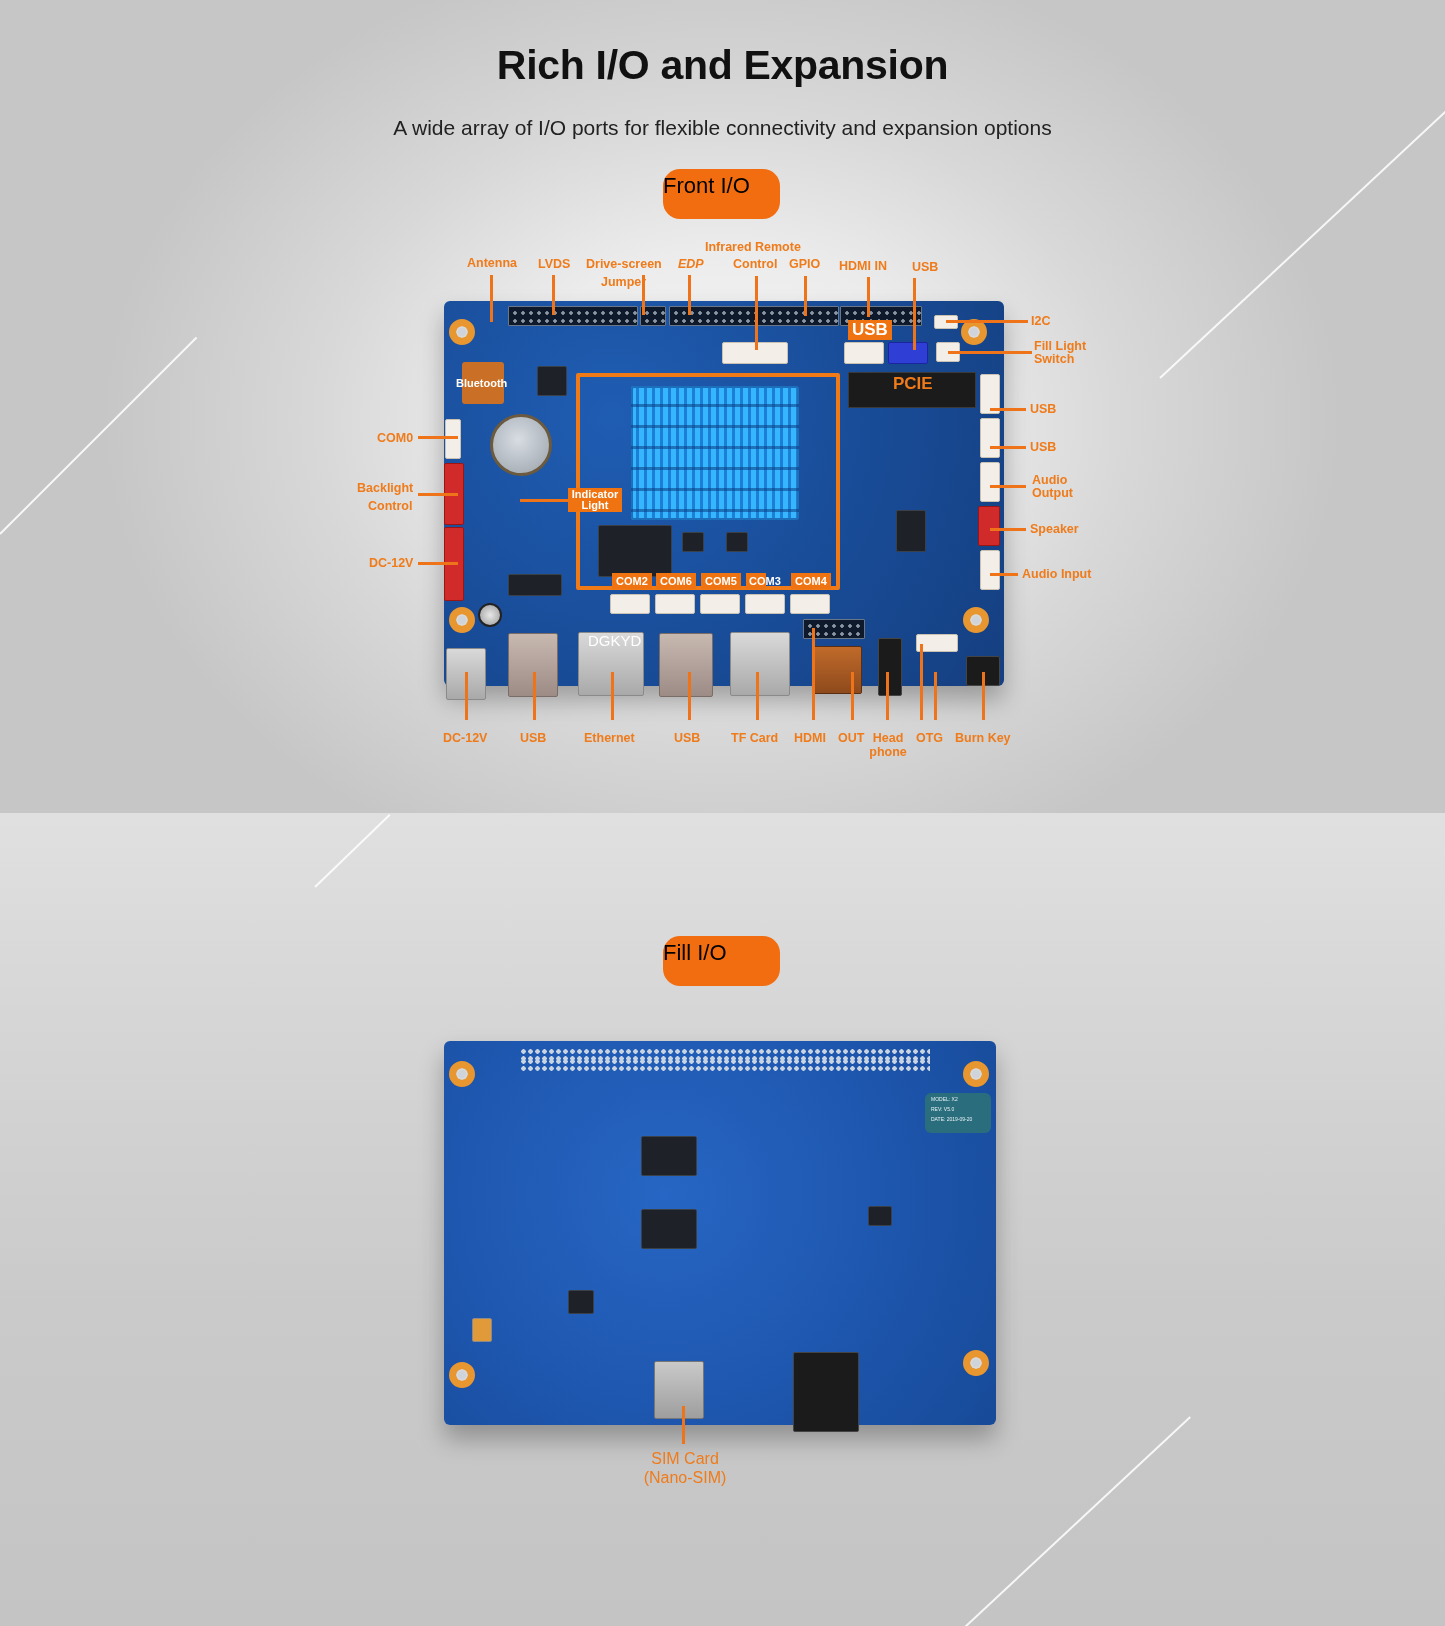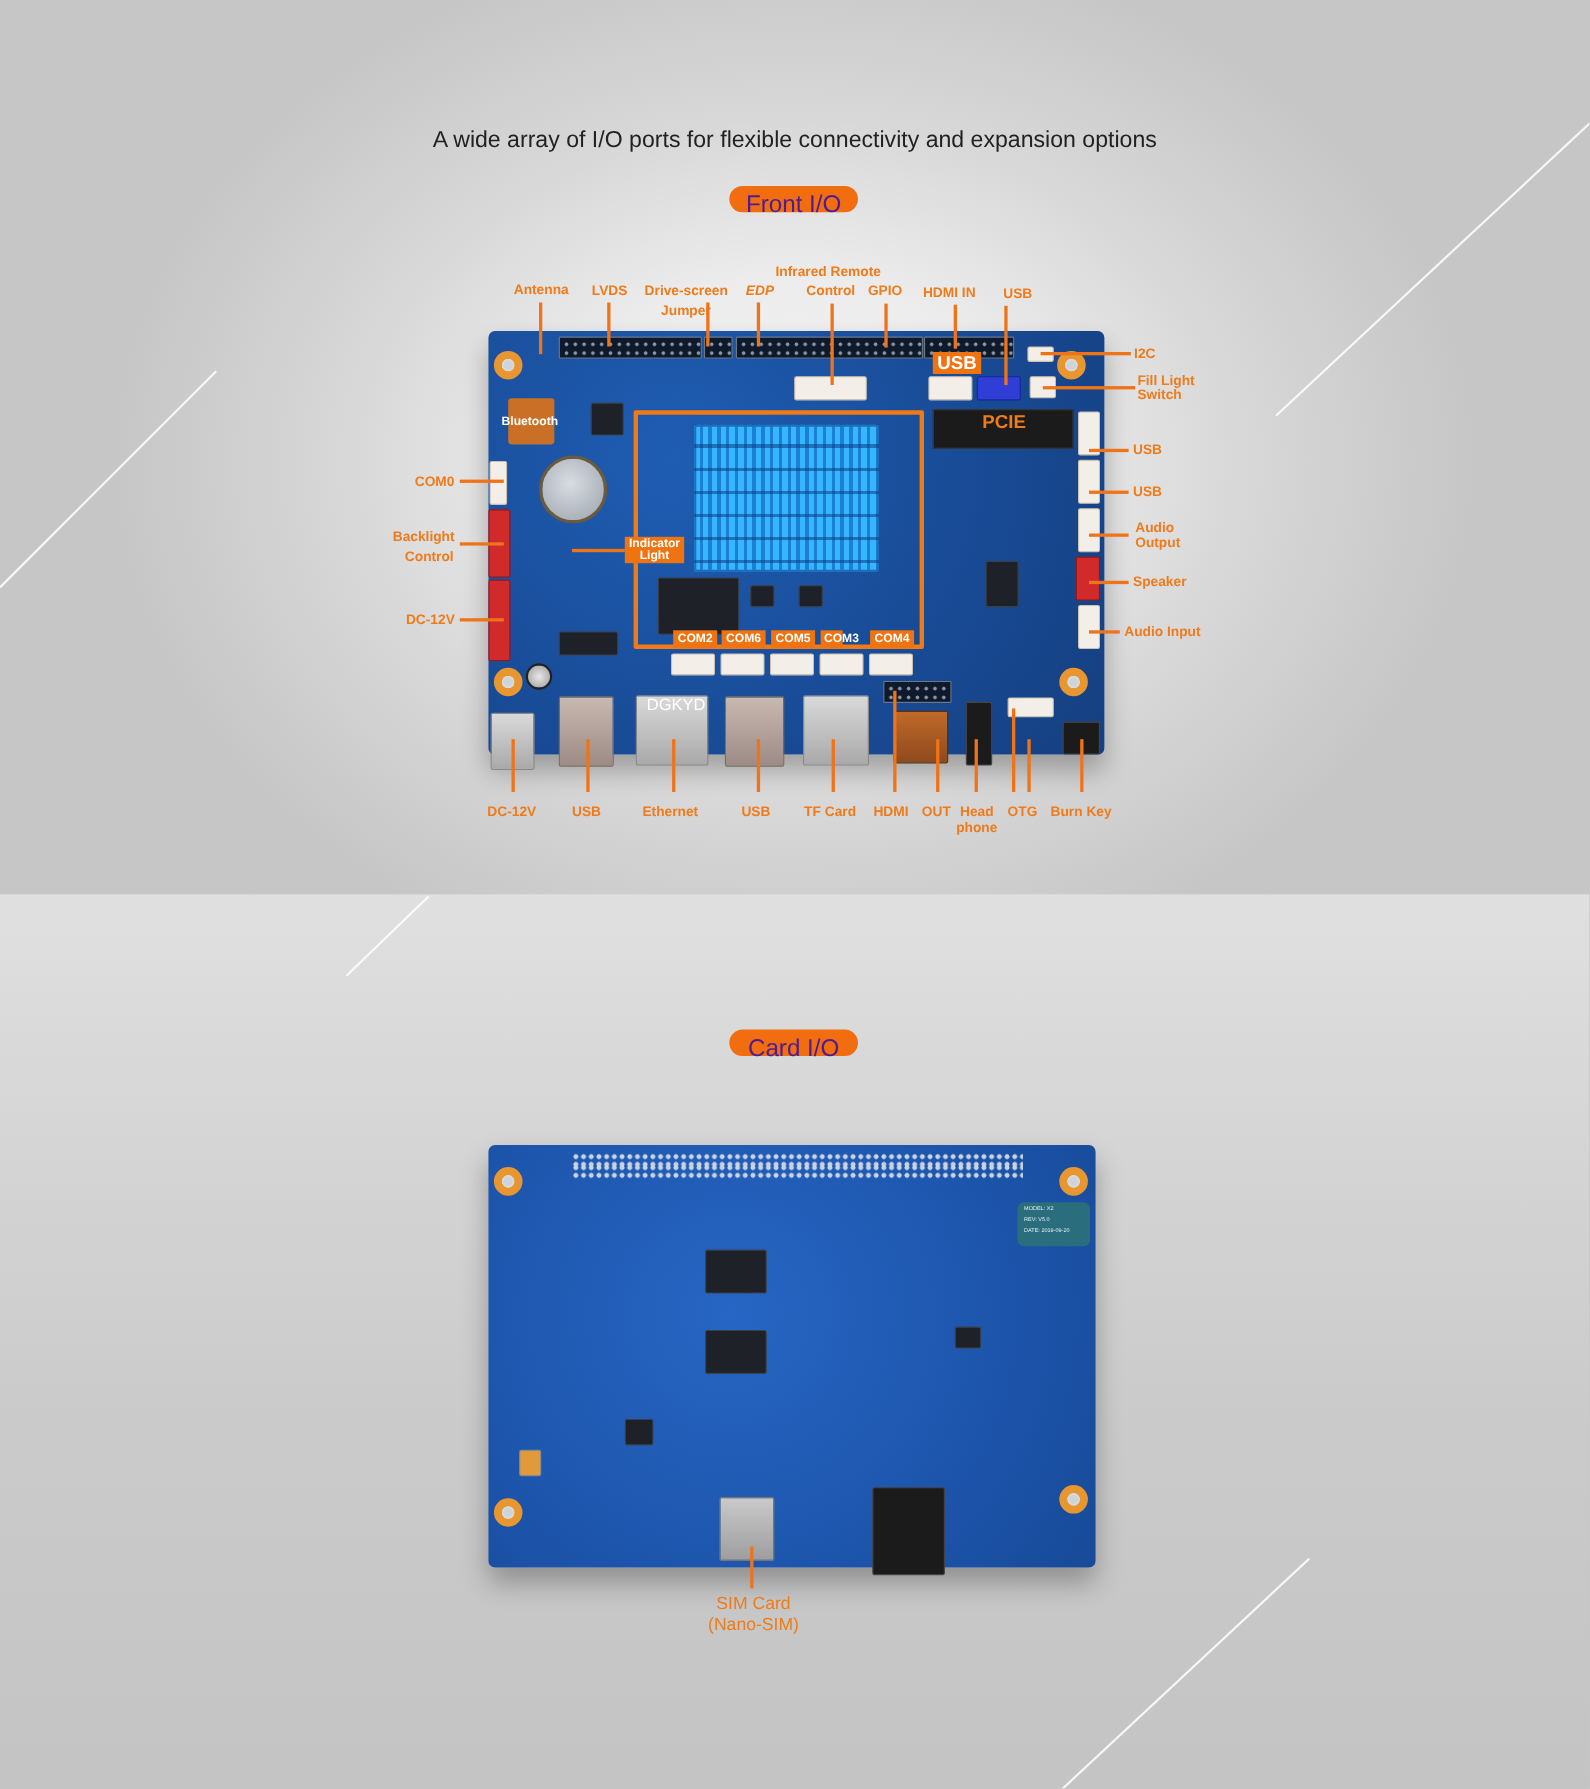--- a/index.html
+++ b/index.html
@@ -16,22 +16,22 @@
     background: linear-gradient(180deg, #e0e0e0 0%, #d6d6d6 25%, #cacaca 60%, #c4c4c4 100%);
     overflow: hidden;
   }
 
   .deco-line { position: absolute; height: 2px; background: rgba(255,255,255,0.85); transform-origin: 0 50%; }
 
   .title { position: absolute; left: 0; width: 1445px; top: 42px; text-align: center;
     font-size: 41px; font-weight: bold; color: #111; letter-spacing: -0.3px; }
   .subtitle { position: absolute; left: 0; width: 1445px; top: 116px; text-align: center;
     font-size: 21px; color: #222; }
-  .pill { position: absolute; height: 24px; border-radius: 17px; background: #f26d0f; color: #4c1d95;
-    font-size: 22px; line-height: 34px; text-align: center; }
+  .pill { position: absolute; height: 50px; border-radius: 17px; background: #f26d0f; color: #000000;
+    font-size: 22px; line-height: 34px; text-align: left; }
 
   .board { position: absolute; border-radius: 6px; background: #1a4f9c;
     box-shadow: 0 14px 24px rgba(0,0,0,0.28); overflow: hidden; }
   .board-front { left: 444px; top: 301px; width: 560px; height: 385px;
     background: radial-gradient(circle at 30% 30%, #1f5db3 0%, #184a94 60%, #153f80 100%); }
   .board-rear { left: 444px; top: 1041px; width: 552px; height: 384px;
     background: radial-gradient(circle at 40% 40%, #2766c4 0%, #1d55ac 60%, #174a98 100%); }
 
   .hole { position: absolute; width: 26px; height: 26px; border-radius: 50%; background: #e08a2a;
     border: 7px solid #e8962f; box-shadow: inset 0 0 0 3px #d9d9d9; }
@@ -74,20 +74,21 @@
   .label-block { position: absolute; left: 925px; top: 1093px; width: 66px; height: 40px; background: #2a6e7e; border-radius: 6px; }
   .label-block span { display:block; color:#e8f1f4; font-size:5px; line-height:8px; padding-left:6px; padding-top:2px; }
 </style>
 </head>
 <body>
 
 <div class="section-top">
   <div class="deco-line" style="left:0;top:533px;width:278px;transform:rotate(-45deg);"></div>
   <div class="deco-line" style="left:1160px;top:377px;width:400px;transform:rotate(-43deg);"></div>
 
+  <h1 class="title">Rich I/O and Expansion</h1>
   <p class="subtitle">A wide array of I/O ports for flexible connectivity and expansion options</p>
   <div class="pill" style="left:663px;top:169px;width:117px;">Front I/O</div>
 
   <div class="board board-front"></div>
   <div class="hole" style="left:449px;top:319px;"></div>
   <div class="hole" style="left:961px;top:319px;"></div>
   <div class="hole" style="left:449px;top:607px;"></div>
   <div class="hole" style="left:963px;top:607px;"></div>
 
   <div class="header-row" style="left:508px;top:306px;width:130px;"></div>
@@ -220,21 +221,21 @@
   <div class="vline" style="left:920px;top:644px;height:76px;"></div>
   <div class="vline" style="left:934px;top:672px;height:48px;"></div>
   <div class="lbl" style="left:916px;top:731px;">OTG</div>
   <div class="vline" style="left:982px;top:672px;height:48px;"></div>
   <div class="lbl" style="left:955px;top:731px;">Burn Key</div>
 </div>
 
 <div class="section-bottom">
   <div class="deco-line" style="left:315px;top:73px;width:104px;transform:rotate(-44deg);"></div>
   <div class="deco-line" style="left:965px;top:813px;width:308px;transform:rotate(-43deg);"></div>
-  <div class="pill" style="left:663px;top:123px;width:117px;">Card I/O</div>
+  <div class="pill" style="left:663px;top:123px;width:117px;">Fill I/O</div>
 </div>
 
 <div class="board board-rear"></div>
 <div class="hole" style="left:449px;top:1061px;"></div>
 <div class="hole" style="left:963px;top:1061px;"></div>
 <div class="hole" style="left:449px;top:1362px;"></div>
 <div class="hole" style="left:963px;top:1350px;"></div>
 <div class="rear-dots" style="left:520px;top:1048px;width:410px;"></div>
 <div class="rear-dots" style="left:520px;top:1058px;width:410px;"></div>
 <div class="chip" style="left:641px;top:1136px;width:56px;height:40px;"></div>

